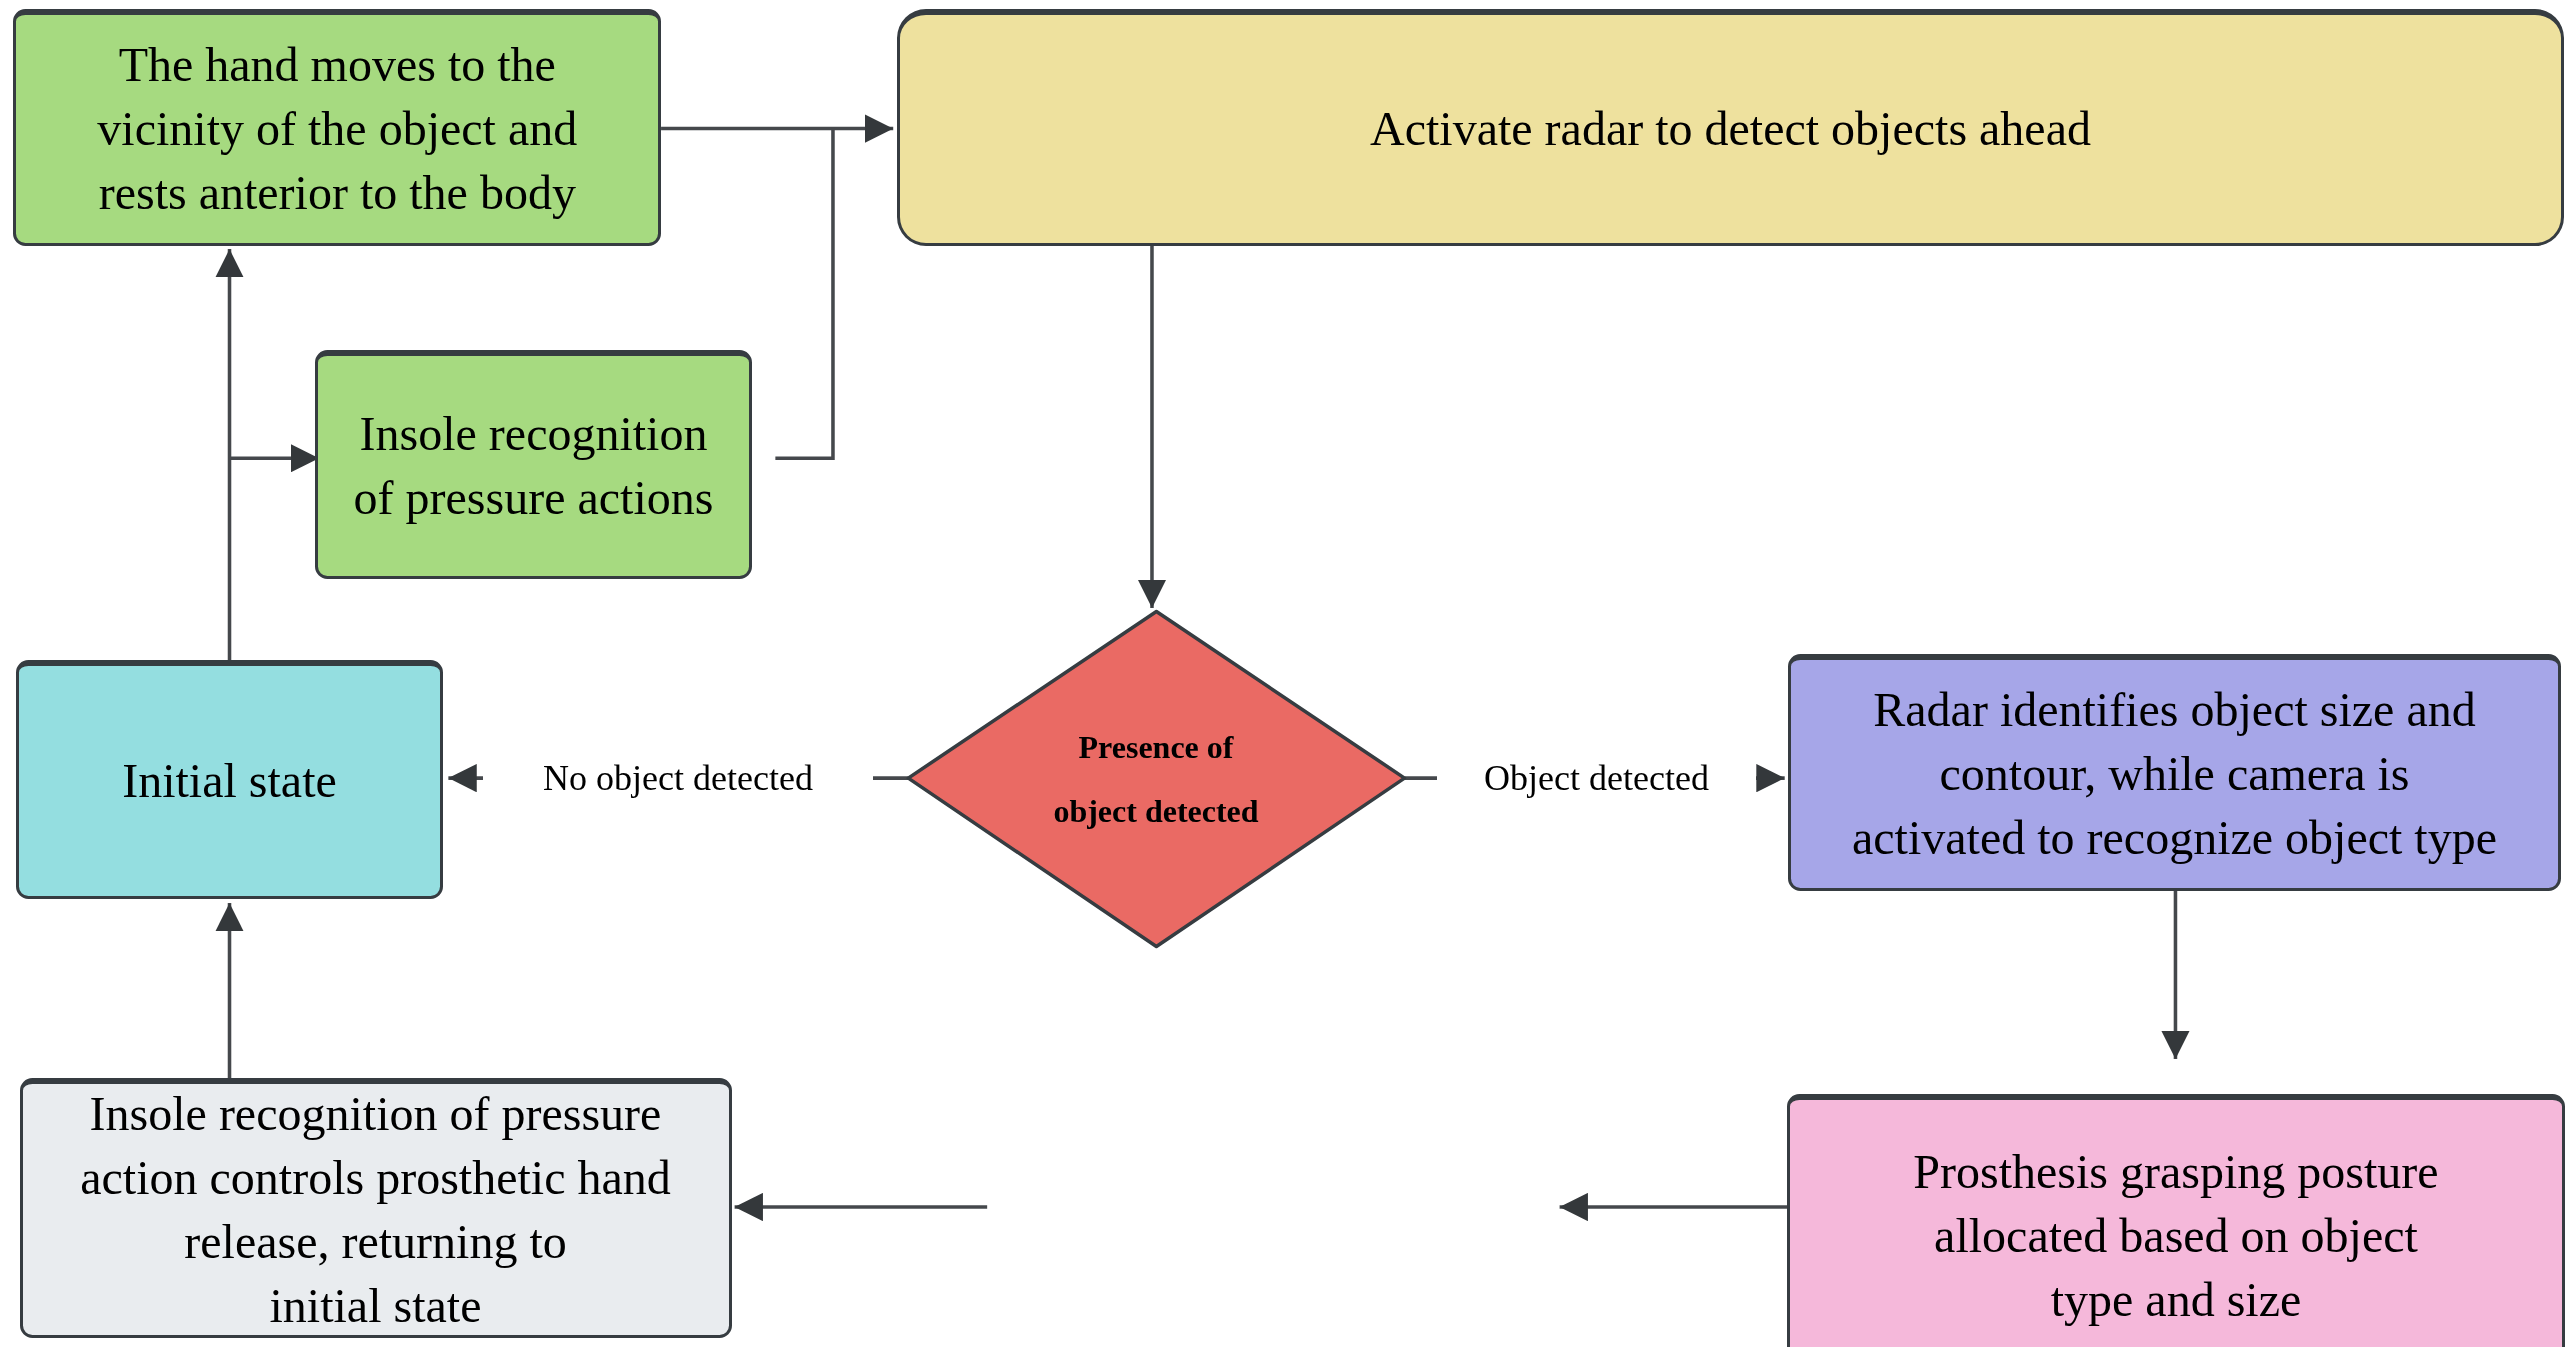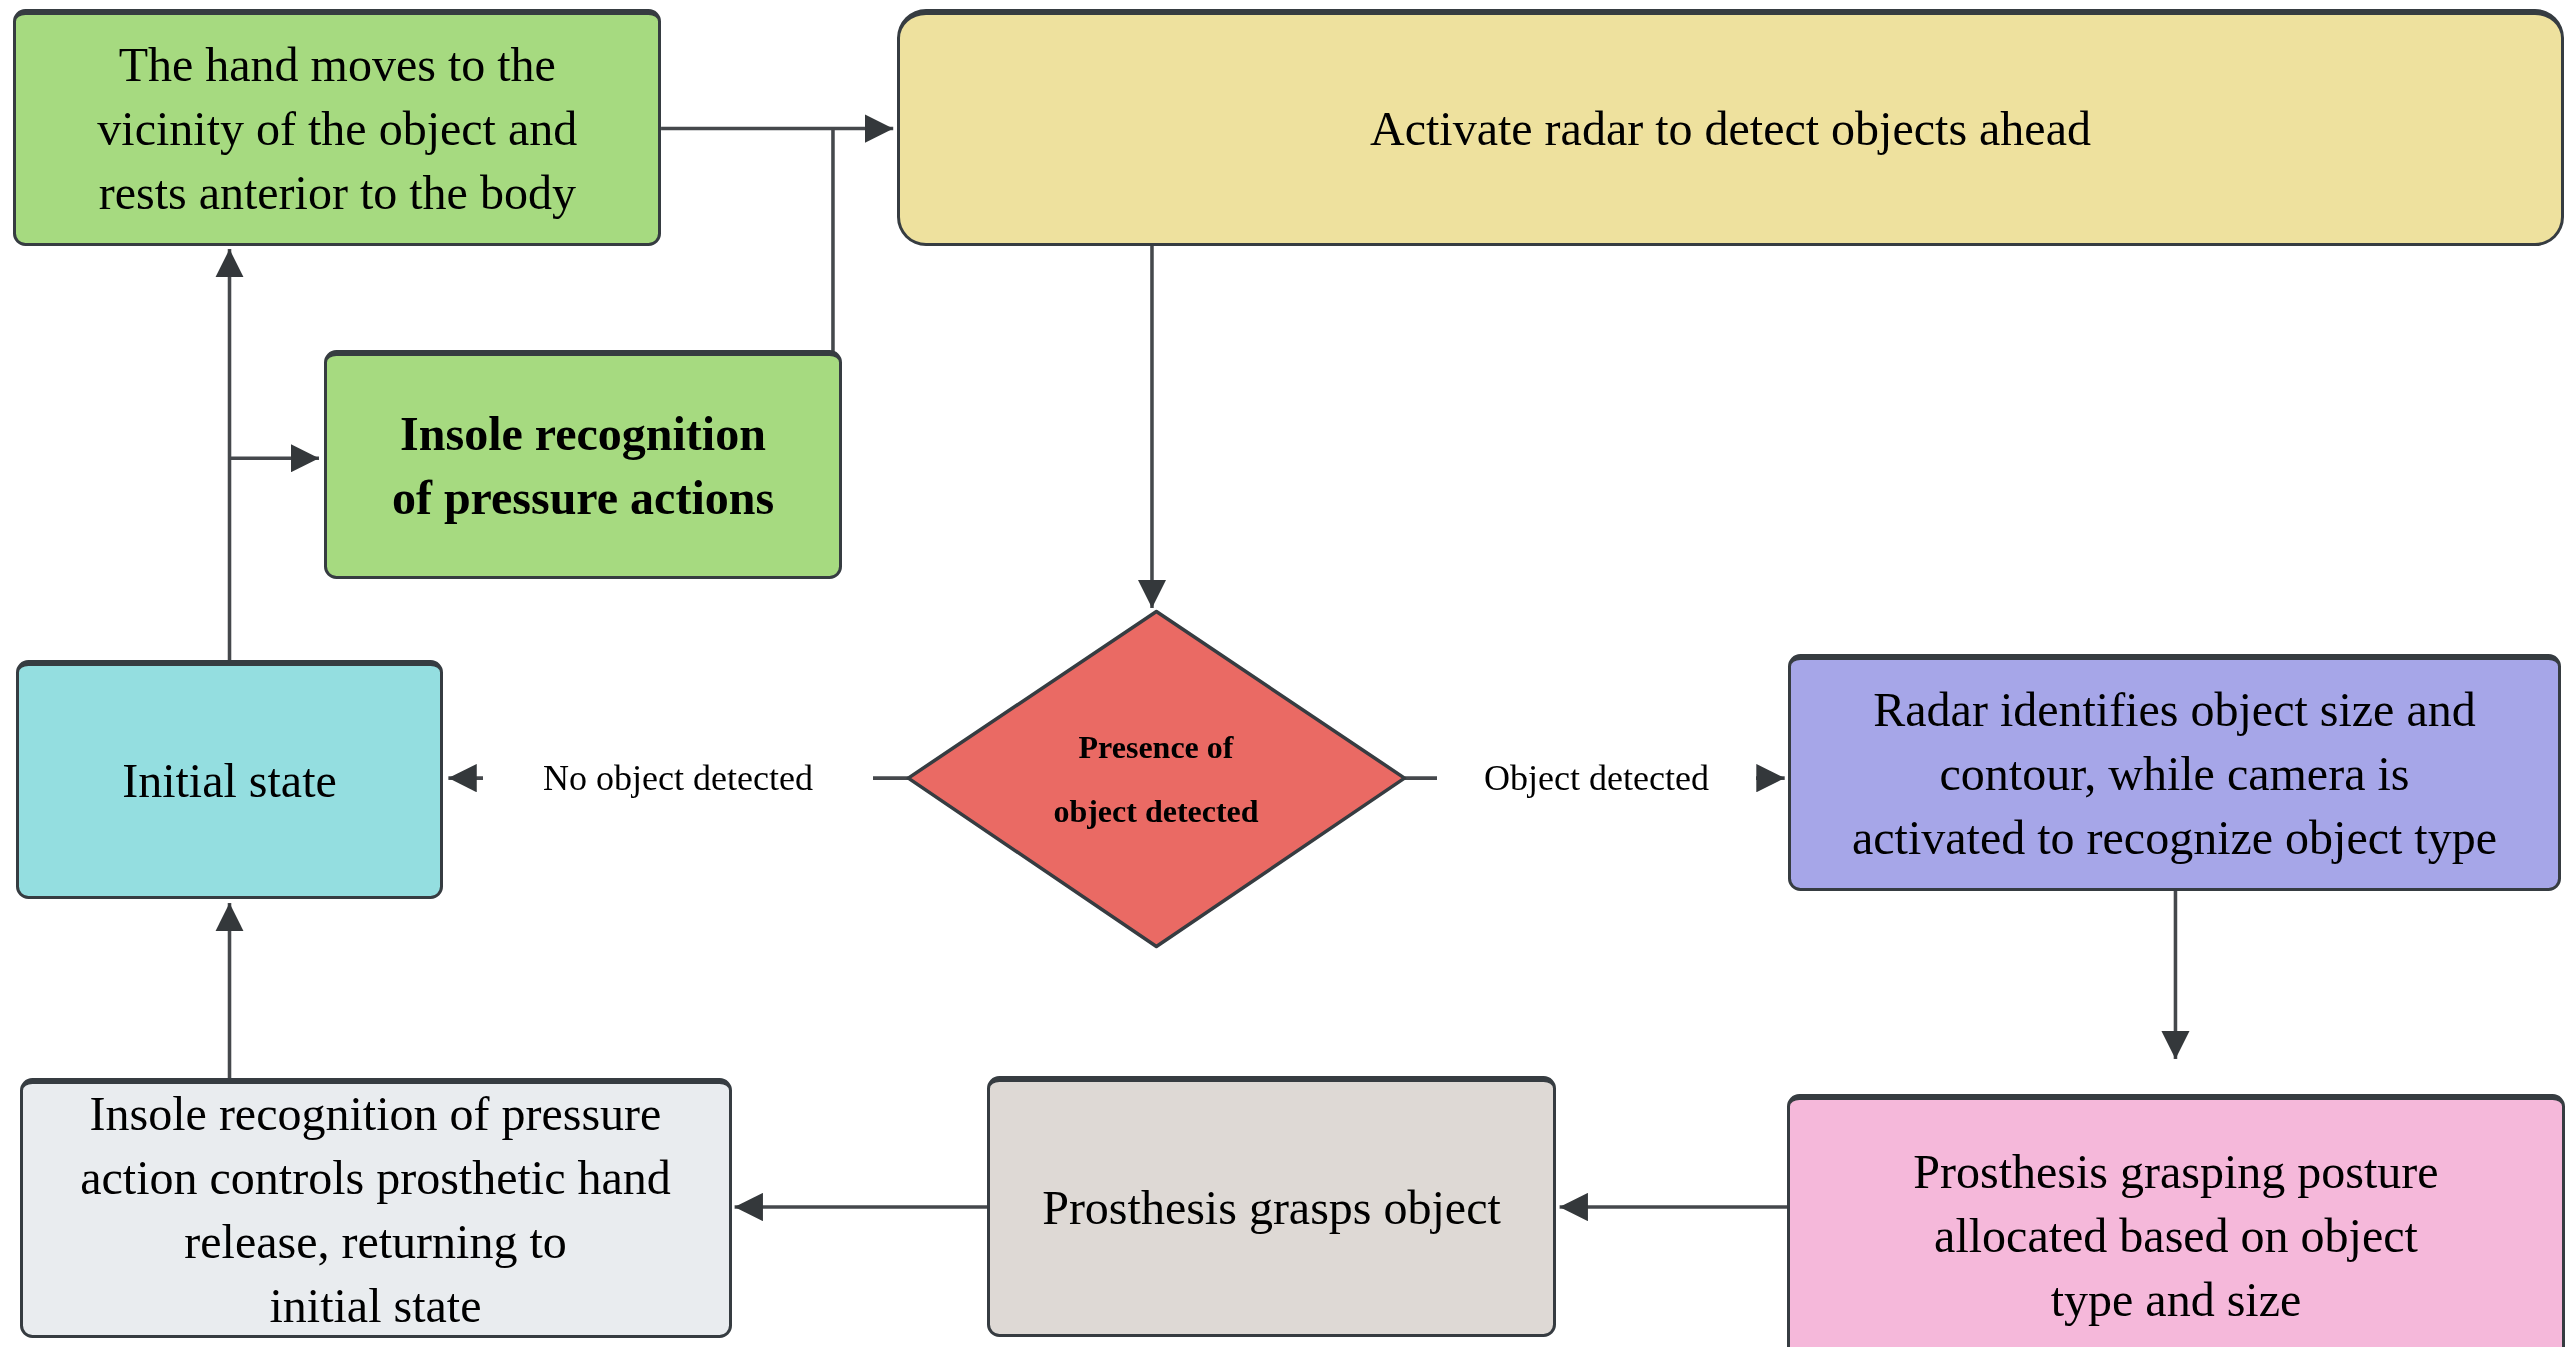--- a/index.html
+++ b/index.html
@@ -36,21 +36,21 @@
     line-height: 64px;
   }
   .node-label {
     white-space: pre-line;
     width: 100%;
     padding: 0 5.3px;
   }
   
   .n-hand-moves      { left: 13.3px;   top: 8.9px;   width: 648px;  height: 237px; }
   .n-activate-radar  { left: 897px; top: 8.9px;   width: 1667px; height: 237px; }
-  .n-insole-pressure { left: 324px;  top: 350px;  width: 518px;  height: 229px; font-weight: bold; }
+  .n-insole-pressure { left: 315px;  top: 350px;  width: 437px;  height: 229px; }
   .n-initial-state   { left: 16px;   top: 660px;  width: 427px;  height: 239px; }
   .n-radar-identifies{ left: 1788px; top: 654px;  width: 773px;  height: 237px; }
   .n-grasp-posture   { left: 1787px; top: 1062px; width: 778px;  height: 280px; margin-top: 32px; }
   .n-grasps-object   { left: 987px; top: 1076px; width: 569px;  height: 261px; }
   .n-insole-release  { left: 19.5px;   top: 1078px; width: 712px;  height: 260px; }
   
   .n-presence-label {
     position: absolute;
     left: 908px; top: 611px; width: 496px; height: 335px;
     display: flex; align-items: center; justify-content: center;
@@ -124,23 +124,20 @@
 contour, while camera is
 activated to recognize object type</span>
   </div>
 
   <div class="node n-grasp-posture" style="background-color: rgb(245, 184, 218);">
     <span class="node-label">Prosthesis grasping posture
 allocated based on object
 type and size</span>
   </div>
 
-  <div class="node n-grasps-object" style="background-color: rgb(222, 217, 213);">
-    <span class="node-label">Prosthesis grasps object</span>
-  </div>
 
   <div class="node n-insole-release" style="background-color: rgb(233, 236, 239);">
     <span class="node-label">Insole recognition of pressure
 action controls prosthetic hand
 release, returning to
 initial state</span>
   </div>
 
   <div class="edge-label lbl-no-object">No object detected</div>
 

